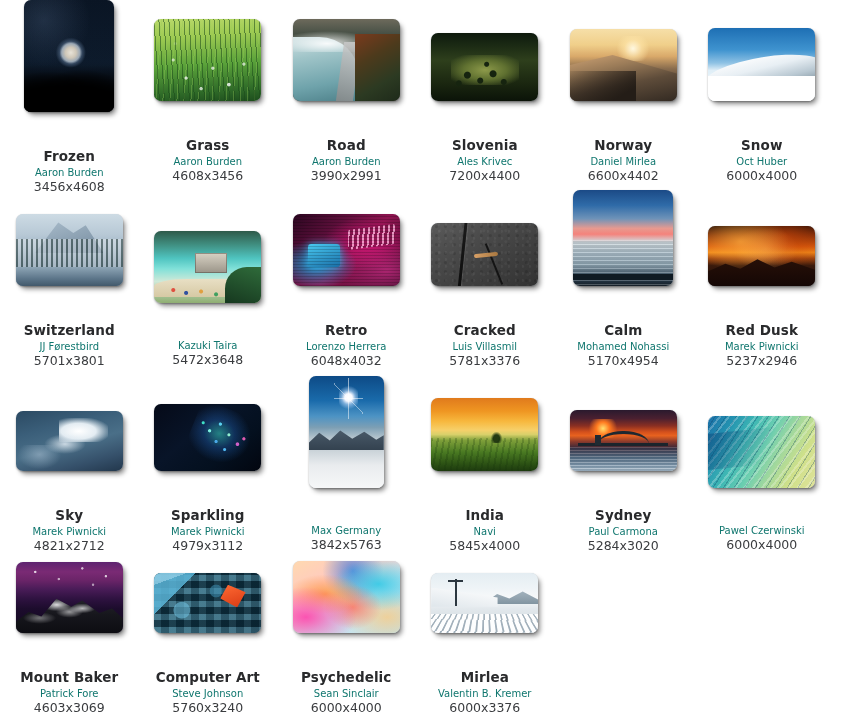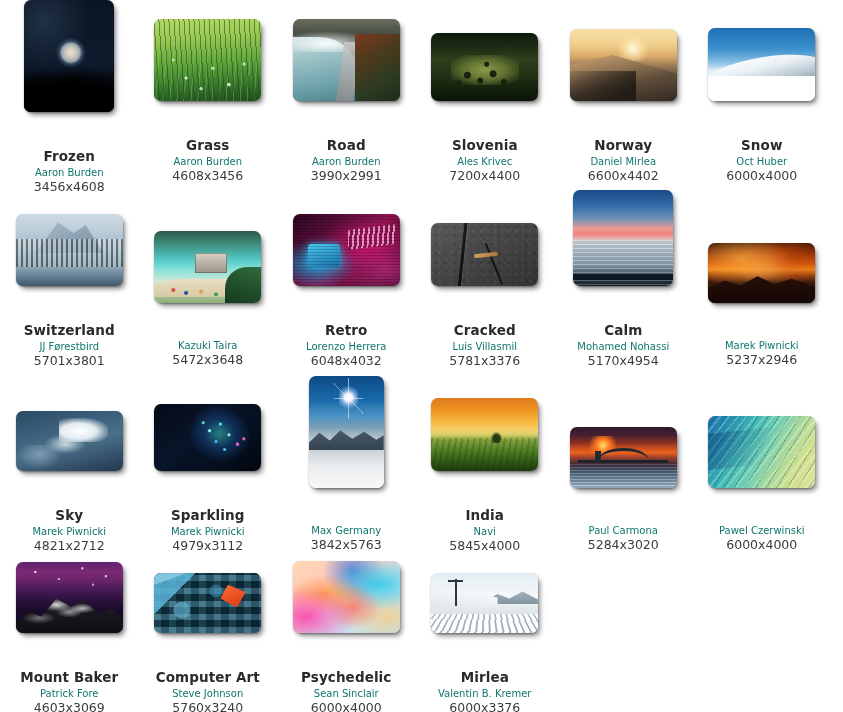--- a/index.html
+++ b/index.html
@@ -262,20 +262,21 @@
     <div class="cell">
       <div class="thumb-band">
         <div class="thumb" style="width: 107px; height: 60px;">
           <div class="art" style="background: linear-gradient(rgb(31, 11, 6) 0%, rgb(122, 43, 8) 16%, rgb(212, 89, 12) 34%, rgb(240, 138, 26) 44%, rgb(156, 68, 16) 54%, rgb(58, 26, 12) 66%, rgb(18, 10, 8) 100%);">
             <div style="position: absolute; inset: 0px; background: radial-gradient(at 30% 26%, rgba(255, 170, 60, 0.75) 0%, rgba(255, 150, 40, 0) 46%), radial-gradient(at 72% 18%, rgba(200, 70, 10, 0.65) 0%, rgba(200, 70, 10, 0) 44%), radial-gradient(at 54% 38%, rgba(255, 200, 110, 0.5) 0%, rgba(255, 200, 110, 0) 40%);"></div>
             <div style="position: absolute; left: 0px; bottom: 0px; width: 100%; height: 52%; background: linear-gradient(rgb(42, 17, 8) 0%, rgb(20, 7, 5) 100%); clip-path: polygon(0% 52%, 16% 28%, 30% 44%, 46% 14%, 62% 40%, 78% 22%, 100% 48%, 100% 100%, 0% 100%);"></div>
           </div>
         </div>
       </div>
       <div class="caption">
+        <div class="title">Red Dusk</div>
         <div class="author">Marek Piwnicki</div>
         <div class="dims">5237x2946</div>
       </div>
     </div>
     <div class="cell">
       <div class="thumb-band">
         <div class="thumb" style="width: 107px; height: 60px;">
           <div class="art" style="background: linear-gradient(165deg, rgb(43, 74, 99) 0%, rgb(59, 95, 122) 30%, rgb(74, 111, 136) 55%, rgb(53, 80, 106) 80%, rgb(34, 55, 76) 100%);">
             <div style="position: absolute; left: 40%; top: 12%; width: 46%; height: 40%; background: radial-gradient(at 40% 55%, rgb(255, 255, 255) 0%, rgb(227, 236, 242) 42%, rgba(200, 215, 228, 0) 78%);"></div>
             <div style="position: absolute; left: 26%; top: 38%; width: 40%; height: 34%; background: radial-gradient(rgba(225, 235, 243, 0.85) 0%, rgba(180, 200, 215, 0) 70%);"></div>
@@ -341,20 +342,21 @@
           <div class="art" style="background: linear-gradient(rgb(42, 26, 46) 0%, rgb(74, 32, 48) 14%, rgb(138, 47, 34) 26%, rgb(212, 80, 28) 36%, rgb(232, 98, 31) 42%, rgb(138, 58, 44) 52%, rgb(58, 40, 56) 62%, rgb(90, 111, 132) 78%, rgb(148, 170, 188) 92%, rgb(184, 200, 212) 100%);">
             <div style="position: absolute; left: 14%; top: 14%; width: 34%; height: 32%; background: radial-gradient(circle, rgb(255, 224, 112) 0%, rgb(255, 122, 32) 32%, rgba(230, 90, 20, 0) 70%);"></div>
             <div style="position: absolute; left: 26%; top: 34%; width: 48%; height: 22%; border-top: 3px solid rgb(31, 40, 48); border-radius: 50% 50% 0px 0px / 100% 100% 0px 0px;"></div>
             <div style="position: absolute; left: 8%; top: 54%; width: 84%; height: 3px; background: rgb(27, 36, 44);"></div>
             <div style="position: absolute; left: 24%; top: 40%; width: 5%; height: 18%; background: rgb(32, 42, 50);"></div>
             <div style="position: absolute; left: 0px; bottom: 0px; width: 100%; height: 40%; background: repeating-linear-gradient(rgba(255, 255, 255, 0.18) 0px, rgba(255, 255, 255, 0.18) 1px, rgba(40, 70, 95, 0.25) 1px, rgba(40, 70, 95, 0.25) 3px);"></div>
           </div>
         </div>
       </div>
       <div class="caption">
+        <div class="title">Sydney</div>
         <div class="author">Paul Carmona</div>
         <div class="dims">5284x3020</div>
       </div>
     </div>
     <div class="cell">
       <div class="thumb-band">
         <div class="thumb" style="width: 107px; height: 72px;">
           <div class="art" style="background: linear-gradient(118deg, rgb(27, 111, 168) 0%, rgb(35, 146, 176) 18%, rgb(63, 184, 180) 34%, rgb(110, 207, 176) 50%, rgb(168, 217, 154) 66%, rgb(207, 224, 138) 80%, rgb(223, 226, 154) 100%);">
             <div style="position: absolute; inset: -10%; background: repeating-linear-gradient(128deg, rgba(255, 255, 255, 0.24) 0px, rgba(255, 255, 255, 0.24) 2px, rgba(0, 0, 0, 0) 2px, rgba(0, 0, 0, 0) 7px), repeating-linear-gradient(122deg, rgba(10, 60, 100, 0.3) 0px, rgba(10, 60, 100, 0.3) 1px, rgba(0, 0, 0, 0) 1px, rgba(0, 0, 0, 0) 9px);"></div>
             <div style="position: absolute; left: -10%; top: 20%; width: 90%; height: 50%; background: linear-gradient(120deg, rgba(12, 70, 120, 0.6) 0%, rgba(12, 70, 120, 0) 70%); transform: rotate(-6deg);"></div>

